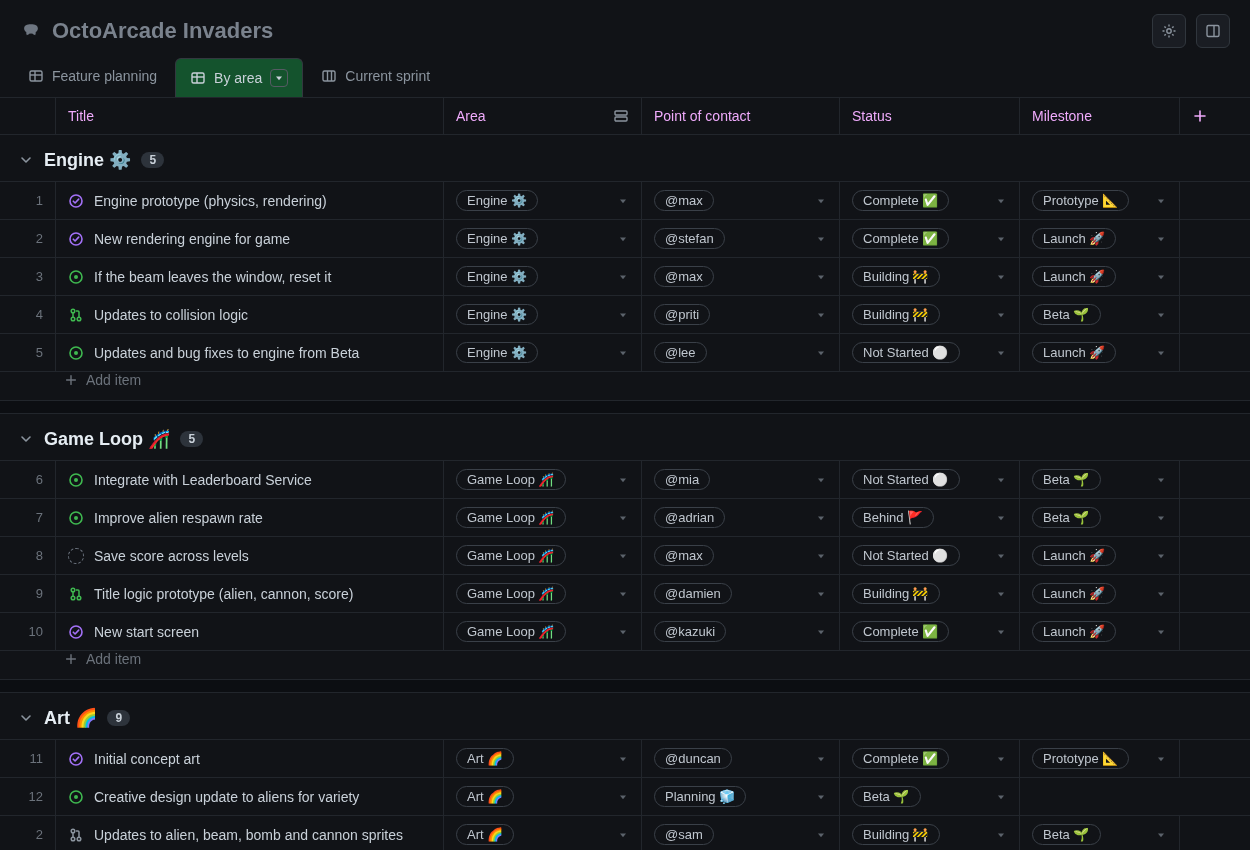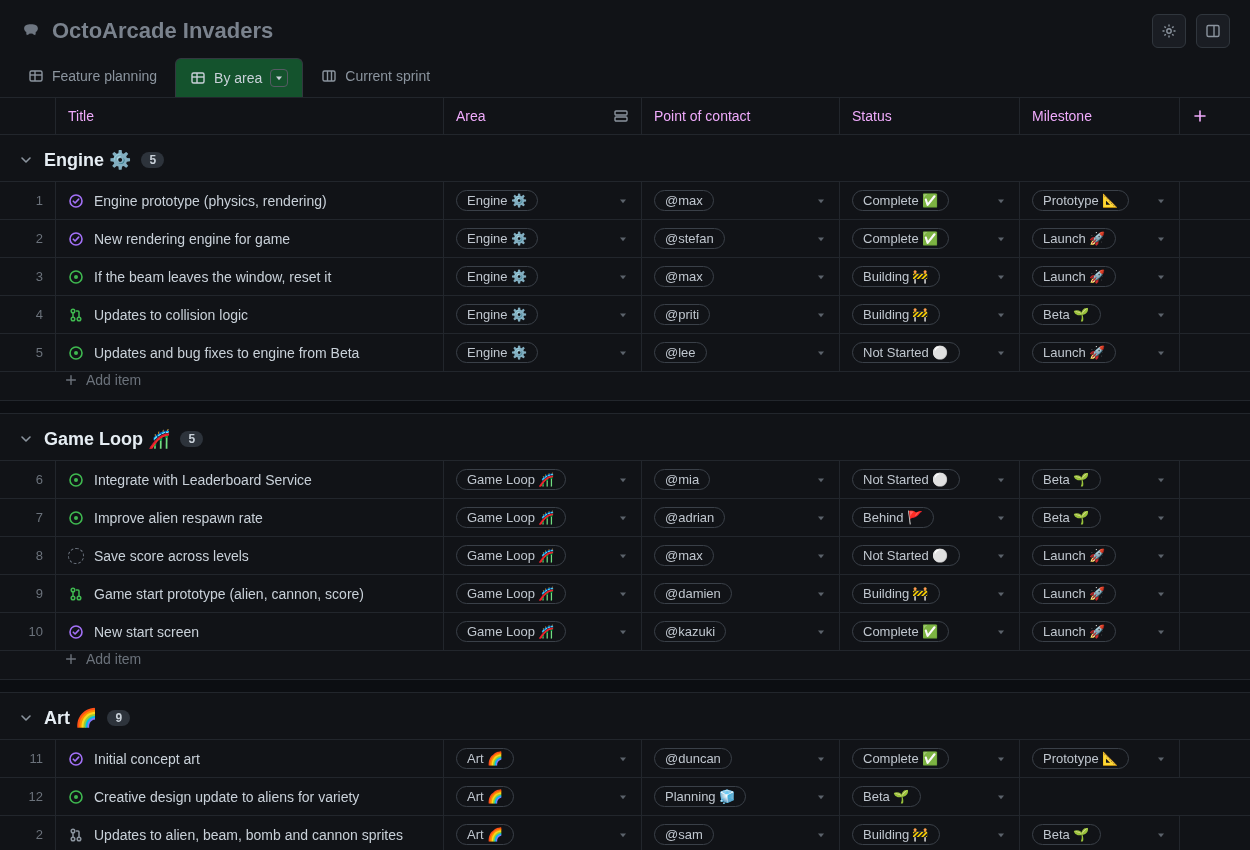--- a/index.html
+++ b/index.html
@@ -600,21 +600,21 @@
       <div class="cell"></div>
     </div>
     <div class="row">
       <div class="cell rownum">9</div>
       <div class="cell title-cell">
         <span class="ic">
           <svg width="16" height="16" viewBox="0 0 16 16" style="color:#3fb950">
             <use href="#i-pr"></use>
           </svg>
         </span>
-        <span>Game start prototype (alien, cannon, score)</span>
+        <span>Title logic prototype (alien, cannon, score)</span>
       </div>
       <div class="cell">
         <span class="pill">Game Loop 🎢</span>
         <span class="cell-chev ic">
           <svg width="12" height="12" viewBox="0 0 16 16">
             <use href="#i-tri-down"></use>
           </svg>
         </span>
       </div>
       <div class="cell">

